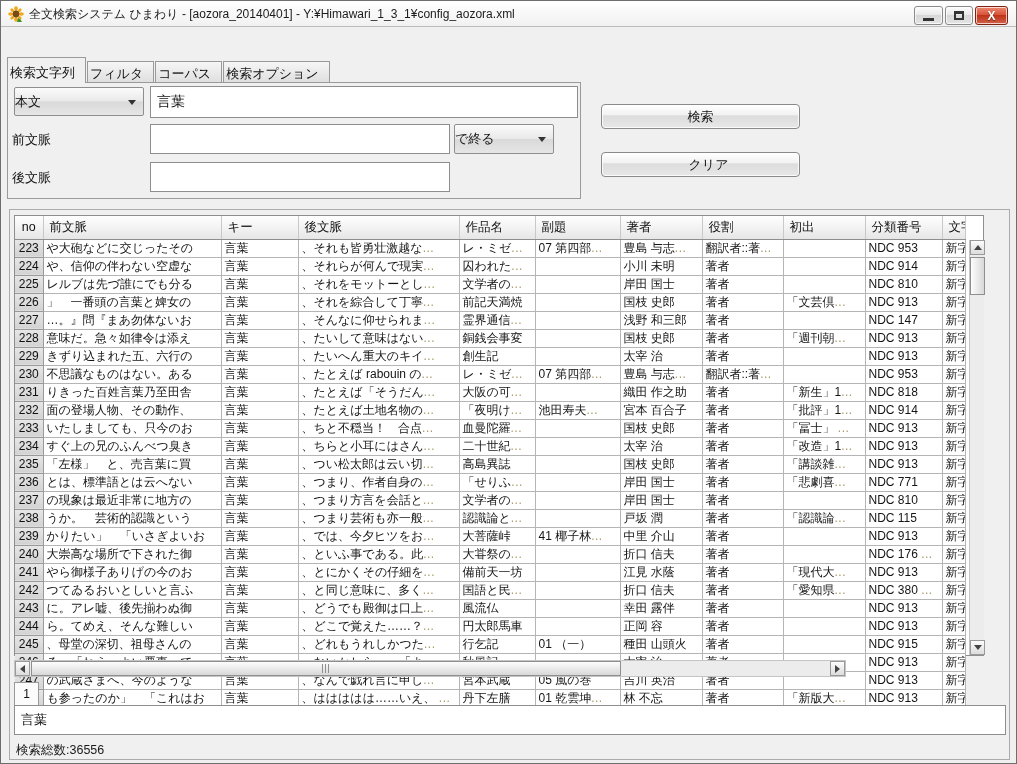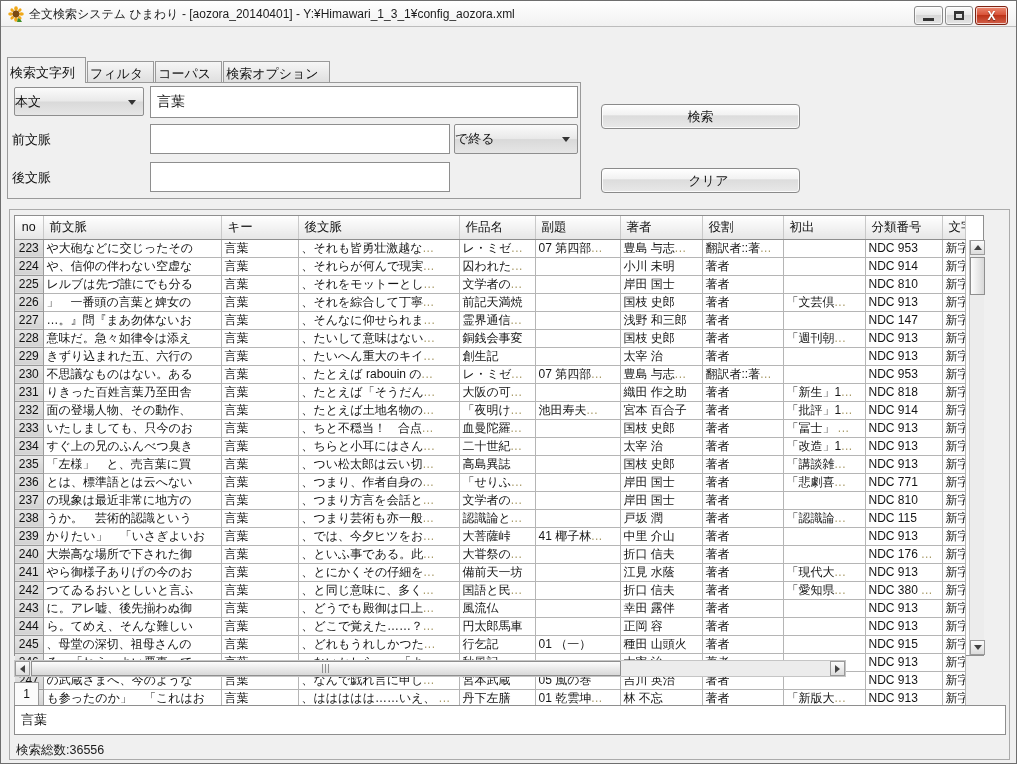--- a/index.html
+++ b/index.html
@@ -204,31 +204,31 @@
 
   <div class="form-panel">
     <div class="combo" style="left:6px;top:4px;width:130px;height:29px;">
       <span>本文</span>
       <span class="arrow"></span>
     </div>
     <input class="tb" style="left: 142px; top: 3px; width: 428px; height: 32px;" value="言葉">
 
     <span class="flabel" style="left:4px;top:48px;">前文脈</span>
     <input class="tb" style="left: 142px; top: 41px; width: 300px; height: 30px; font-size: 13px;" value="">
-    <div class="combo" style="left:446px;top:41px;width:124px;height:30px;">
+    <div class="combo" style="left:446px;top:41px;width:100px;height:30px;">
       <span>で終る</span>
       <span class="arrow"></span>
     </div>
 
     <span class="flabel" style="left:4px;top:86px;">後文脈</span>
     <input class="tb" style="left: 142px; top: 79px; width: 300px; height: 30px; font-size: 13px;" value="">
   </div>
 
   <button class="action-btn" style="top:103px;">検索</button>
-  <button class="action-btn" style="top:167px;padding-left:16px;">クリア</button>
+  <button class="action-btn" style="top:151px;padding-left:16px;">クリア</button>
 
   <div class="results-panel">
 
     <div class="grid-wrap">
       <table class="grid" id="result-grid">
           <colgroup>
             <col style="width: 28px;">
             <col style="width: 178px;">
             <col style="width: 77px;">
             <col style="width: 161px;">

